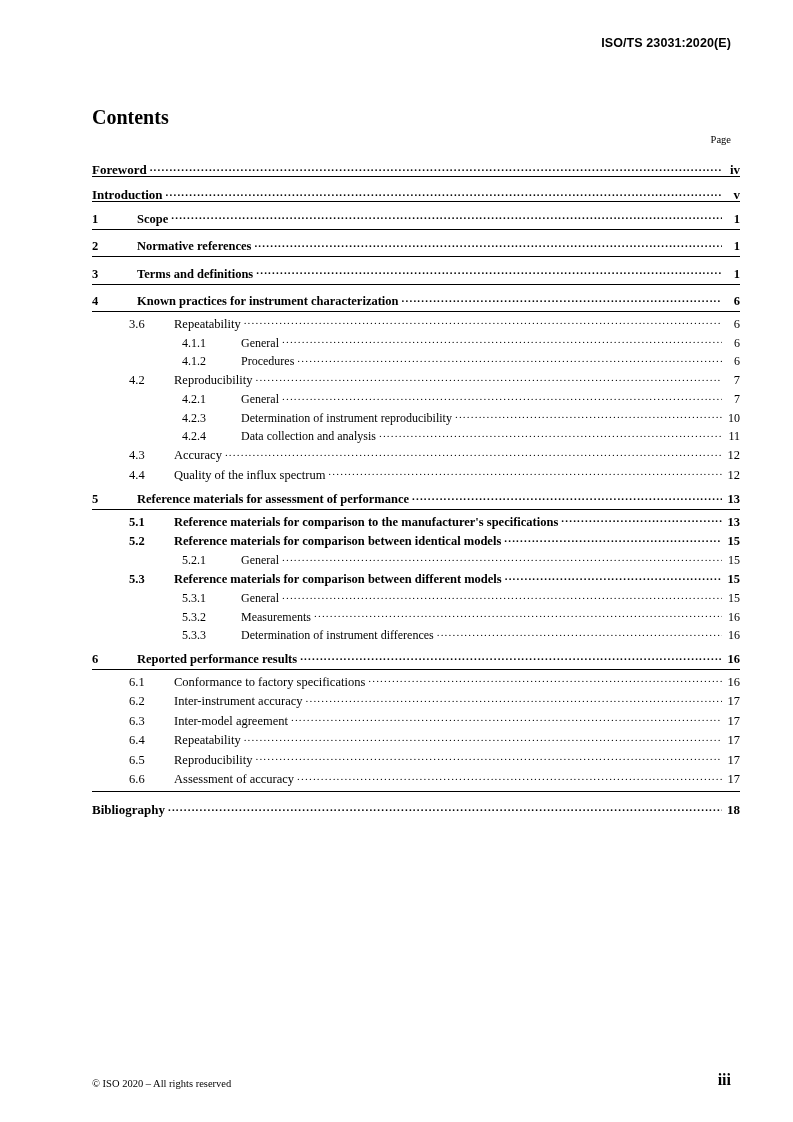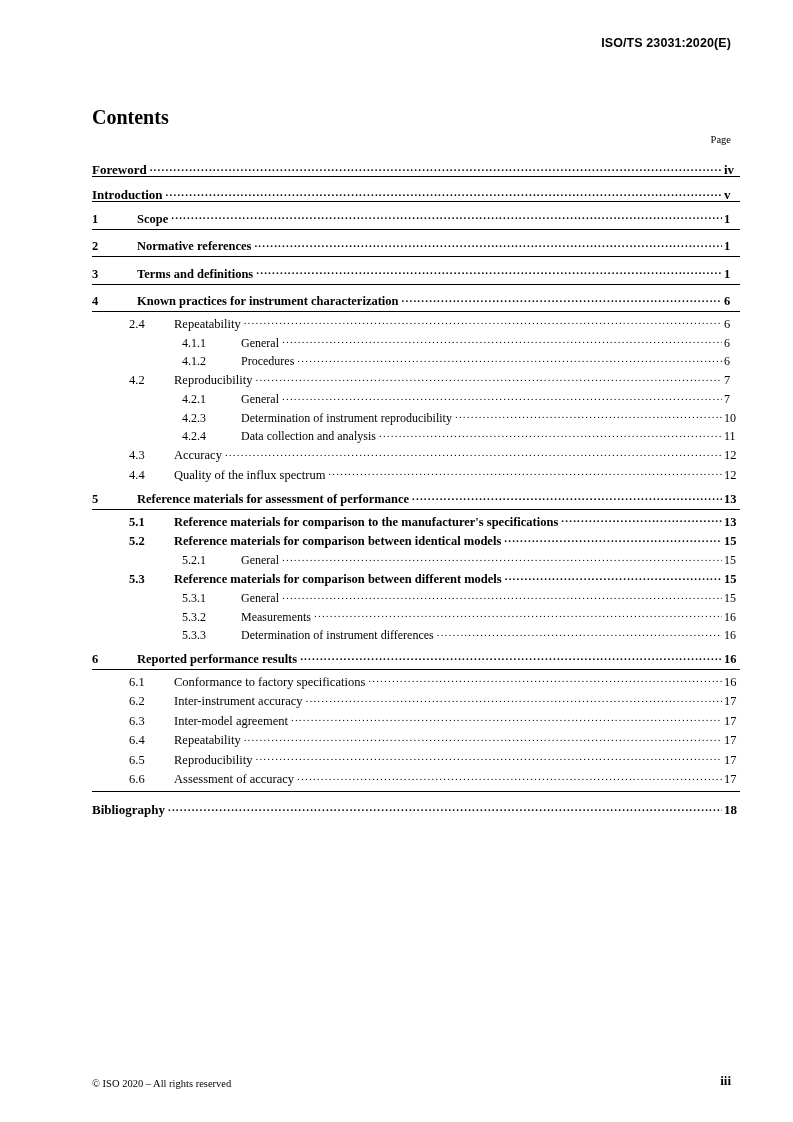--- a/index.html
+++ b/index.html
@@ -78,20 +78,21 @@
     letter-spacing: 1.2px;
     color: #000;
     position: absolute;
     left: 0;
     bottom: 0.12em;
     white-space: nowrap;
     font-size: 11px;
   }
   .pg {
     flex: 0 0 auto;
+    text-align: right;
   }
 
   
   .lvl-front {
     font-family: "Liberation Serif", serif;
     font-weight: bold;
     font-size: 13px;
     padding-top: 9px;
     padding-bottom: 0;
     border-bottom: 1px solid #000;
@@ -147,21 +148,21 @@
     left: 92px;
     bottom: 33px;
     font-family: "Liberation Serif", serif;
     font-size: 10.5px;
   }
   .footer-right {
     position: absolute;
     right: 62px;
     bottom: 33px;
     font-family: "Liberation Serif", serif;
-    font-size: 13px;
+    font-size: 16px;
     font-weight: bold;
   }
 </style>
 </head>
 <body>
 
 <div class="page">
 
   <div class="header-code">ISO/TS 23031:2020(E)</div>
 
@@ -200,21 +201,21 @@
         <span class="dots"></span>
         <span class="pg">1</span>
       </div>
       <div class="row lvl1">
         <span class="num">4</span>
         <span class="txt">Known practices for instrument characterization</span>
         <span class="dots"></span>
         <span class="pg">6</span>
       </div>
       <div class="row lvl2">
-        <span class="num">2.4</span>
+        <span class="num">3.6</span>
         <span class="txt">Repeatability</span>
         <span class="dots"></span>
         <span class="pg">6</span>
       </div>
       <div class="row lvl3">
         <span class="num">4.1.1</span>
         <span class="txt">General</span>
         <span class="dots"></span>
         <span class="pg">6</span>
       </div>

